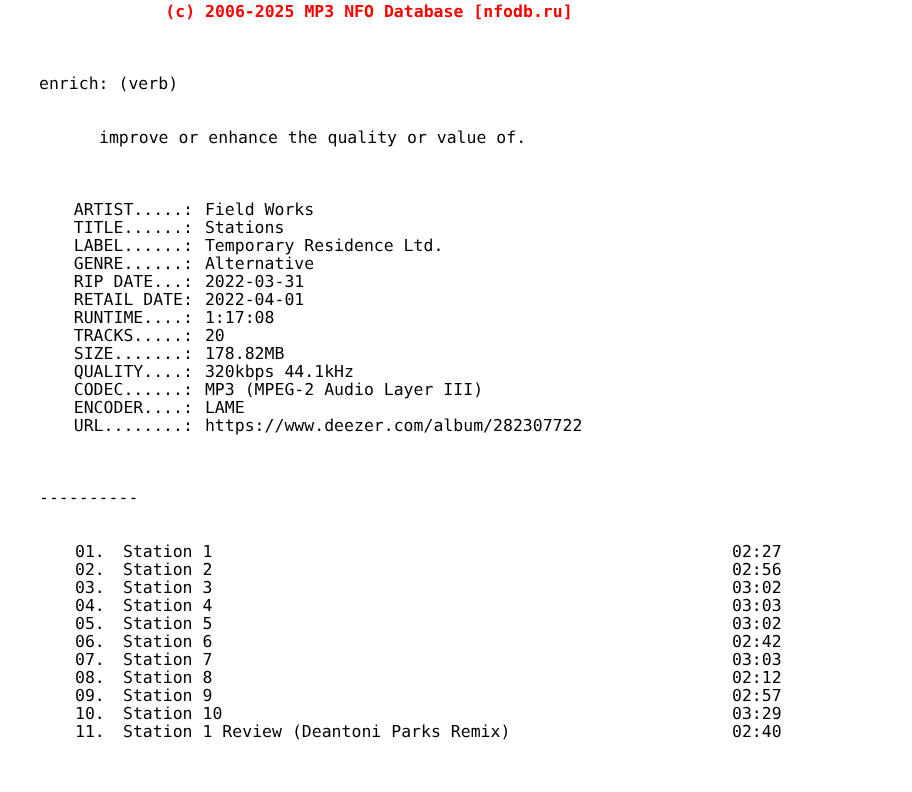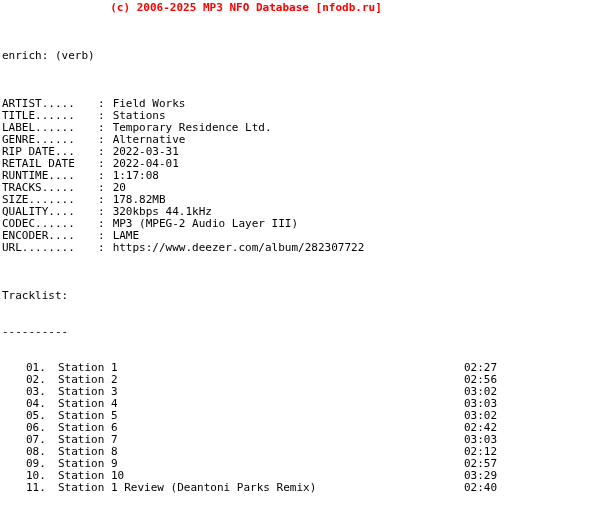--- a/index.html
+++ b/index.html
@@ -30,38 +30,39 @@
     font-weight: bold;
     text-align: center;
     height: 12px;
     line-height: 12px;
     padding-top: 2px;
     letter-spacing: 0px;
   }
   .spacer-1 { height: 12px; }
   .spacer-2 { height: 12px; }
   .block {
-    padding-left: 2px;
+    padding-left: 26px;
     white-space: pre;
   }
   .def-term {
     white-space: pre;
   }
   .def-body {
     white-space: pre;
     padding-left: 40px;
   }
   .meta-line {
     white-space: pre;
     height: 12px;
     line-height: 12px;
   }
   .meta-key {
     display: inline-block;
     width: 96px;
+    text-align: right;
   }
   .meta-sep {
     display: inline-block;
     width: 8px;
   }
   .meta-val {
     display: inline;
   }
   .tracklist-head {
     white-space: pre;
@@ -97,27 +98,27 @@
 <body>
 
 <div class="nfo">
 
   <div class="banner">(c) 2006-2025 MP3 NFO Database [nfodb.ru]</div>
 
   <div class="spacer-1"></div>
 
   <div class="block">
     <div class="def-term">enrich: (verb)</div>
+    <div class="def-body">improve or enhance the quality or value of.</div>
   </div>
 
   <div class="spacer-2"></div>
 
   <div class="block" id="metadata-list"><div class="meta-line"><span class="meta-key">ARTIST.....</span><span class="meta-sep">:</span> <span class="meta-val">Field Works</span></div><div class="meta-line"><span class="meta-key">TITLE......</span><span class="meta-sep">:</span> <span class="meta-val">Stations</span></div><div class="meta-line"><span class="meta-key">LABEL......</span><span class="meta-sep">:</span> <span class="meta-val">Temporary Residence Ltd.</span></div><div class="meta-line"><span class="meta-key">GENRE......</span><span class="meta-sep">:</span> <span class="meta-val">Alternative</span></div><div class="meta-line"><span class="meta-key">RIP DATE...</span><span class="meta-sep">:</span> <span class="meta-val">2022-03-31</span></div><div class="meta-line"><span class="meta-key">RETAIL DATE</span><span class="meta-sep">:</span> <span class="meta-val">2022-04-01</span></div><div class="meta-line"><span class="meta-key">RUNTIME....</span><span class="meta-sep">:</span> <span class="meta-val">1:17:08</span></div><div class="meta-line"><span class="meta-key">TRACKS.....</span><span class="meta-sep">:</span> <span class="meta-val">20</span></div><div class="meta-line"><span class="meta-key">SIZE.......</span><span class="meta-sep">:</span> <span class="meta-val">178.82MB</span></div><div class="meta-line"><span class="meta-key">QUALITY....</span><span class="meta-sep">:</span> <span class="meta-val">320kbps 44.1kHz</span></div><div class="meta-line"><span class="meta-key">CODEC......</span><span class="meta-sep">:</span> <span class="meta-val">MP3 (MPEG-2 Audio Layer III)</span></div><div class="meta-line"><span class="meta-key">ENCODER....</span><span class="meta-sep">:</span> <span class="meta-val">LAME</span></div><div class="meta-line"><span class="meta-key">URL........</span><span class="meta-sep">:</span> <span class="meta-val">https://www.deezer.com/album/282307722</span></div></div>
 
   <div class="spacer-2"></div>
 
   <div class="block">
-    <div class="tracklist-head">Tracklist:</div>
     <div class="tracklist-rule">----------</div>
     <div id="track-rows"><div class="track-row"><span class="track-num">01.</span><span class="track-title">Station 1</span><span class="track-time">02:27</span></div><div class="track-row"><span class="track-num">02.</span><span class="track-title">Station 2</span><span class="track-time">02:56</span></div><div class="track-row"><span class="track-num">03.</span><span class="track-title">Station 3</span><span class="track-time">03:02</span></div><div class="track-row"><span class="track-num">04.</span><span class="track-title">Station 4</span><span class="track-time">03:03</span></div><div class="track-row"><span class="track-num">05.</span><span class="track-title">Station 5</span><span class="track-time">03:02</span></div><div class="track-row"><span class="track-num">06.</span><span class="track-title">Station 6</span><span class="track-time">02:42</span></div><div class="track-row"><span class="track-num">07.</span><span class="track-title">Station 7</span><span class="track-time">03:03</span></div><div class="track-row"><span class="track-num">08.</span><span class="track-title">Station 8</span><span class="track-time">02:12</span></div><div class="track-row"><span class="track-num">09.</span><span class="track-title">Station 9</span><span class="track-time">02:57</span></div><div class="track-row"><span class="track-num">10.</span><span class="track-title">Station 10</span><span class="track-time">03:29</span></div><div class="track-row"><span class="track-num">11.</span><span class="track-title">Station 1 Review (Deantoni Parks Remix)</span><span class="track-time">02:40</span></div></div>
   </div>
 
 </div>
 
 </body></html>

